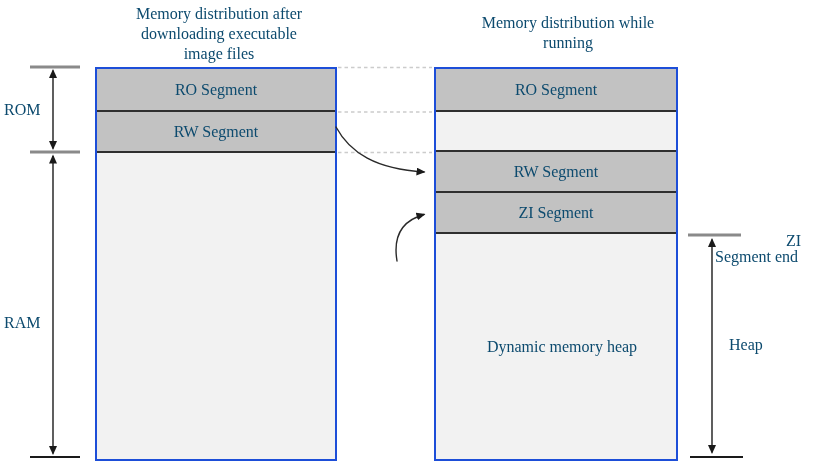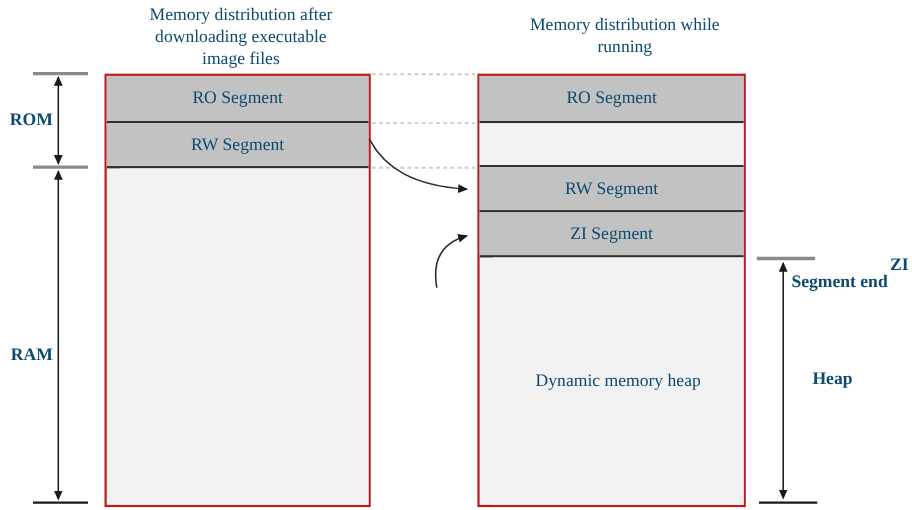--- a/index.html
+++ b/index.html
@@ -5,33 +5,33 @@
   html,body{margin:0;padding:0;background:#ffffff;}
   .canvas{
     position:relative;width:829px;height:464px;background:#ffffff;
     font-family:"Liberation Serif","DejaVu Serif",serif;color:#0c4a6e;overflow:hidden;
   }
   .title{position:absolute;text-align:center;font-size:16px;line-height:20px;}
   .title-left{left:98px;top:4px;width:242px;}
   .title-right{left:446px;top:13px;width:244px;}
   .column{
     position:absolute;top:67px;height:394px;box-sizing:border-box;
-    border:2px solid #b91c1c;background:#f2f2f2;display:flex;flex-direction:column;
+    border:2px solid #1d4ed8;background:#f2f2f2;display:flex;flex-direction:column;
   }
   .col-left{left:95px;width:242px;}
   .col-right{left:434px;width:244px;}
   .seg{
     box-sizing:border-box;display:flex;align-items:center;justify-content:center;
     font-size:16px;flex:0 0 auto;
   }
   .seg-dark{background:#c2c2c2;border-bottom:2px solid #2f2f2f;}
   .seg-light{background:#f2f2f2;}
   .seg-gap{border-bottom:2px solid #2f2f2f;}
   .seg-grow{flex:1 1 auto;margin-left:12px;}
-  .side-label{position:absolute;font-size:16px;line-height:18px;text-align:right;white-space:nowrap;font-weight:bold;}
+  .side-label{position:absolute;font-size:16px;line-height:18px;text-align:left;white-space:nowrap;}
   .lbl-rom{left:4px;top:101px;width:44px;}
   .lbl-ram{left:4px;top:314px;width:44px;}
   .lbl-zi1{left:786px;top:232px;width:40px;}
   .lbl-zi2{left:715px;top:248px;width:92px;}
   .lbl-heap{left:729px;top:336px;width:46px;}
   .overlay{position:absolute;left:0;top:0;width:829px;height:464px;pointer-events:none;}
 </style>
 </head>
 <body>
 

